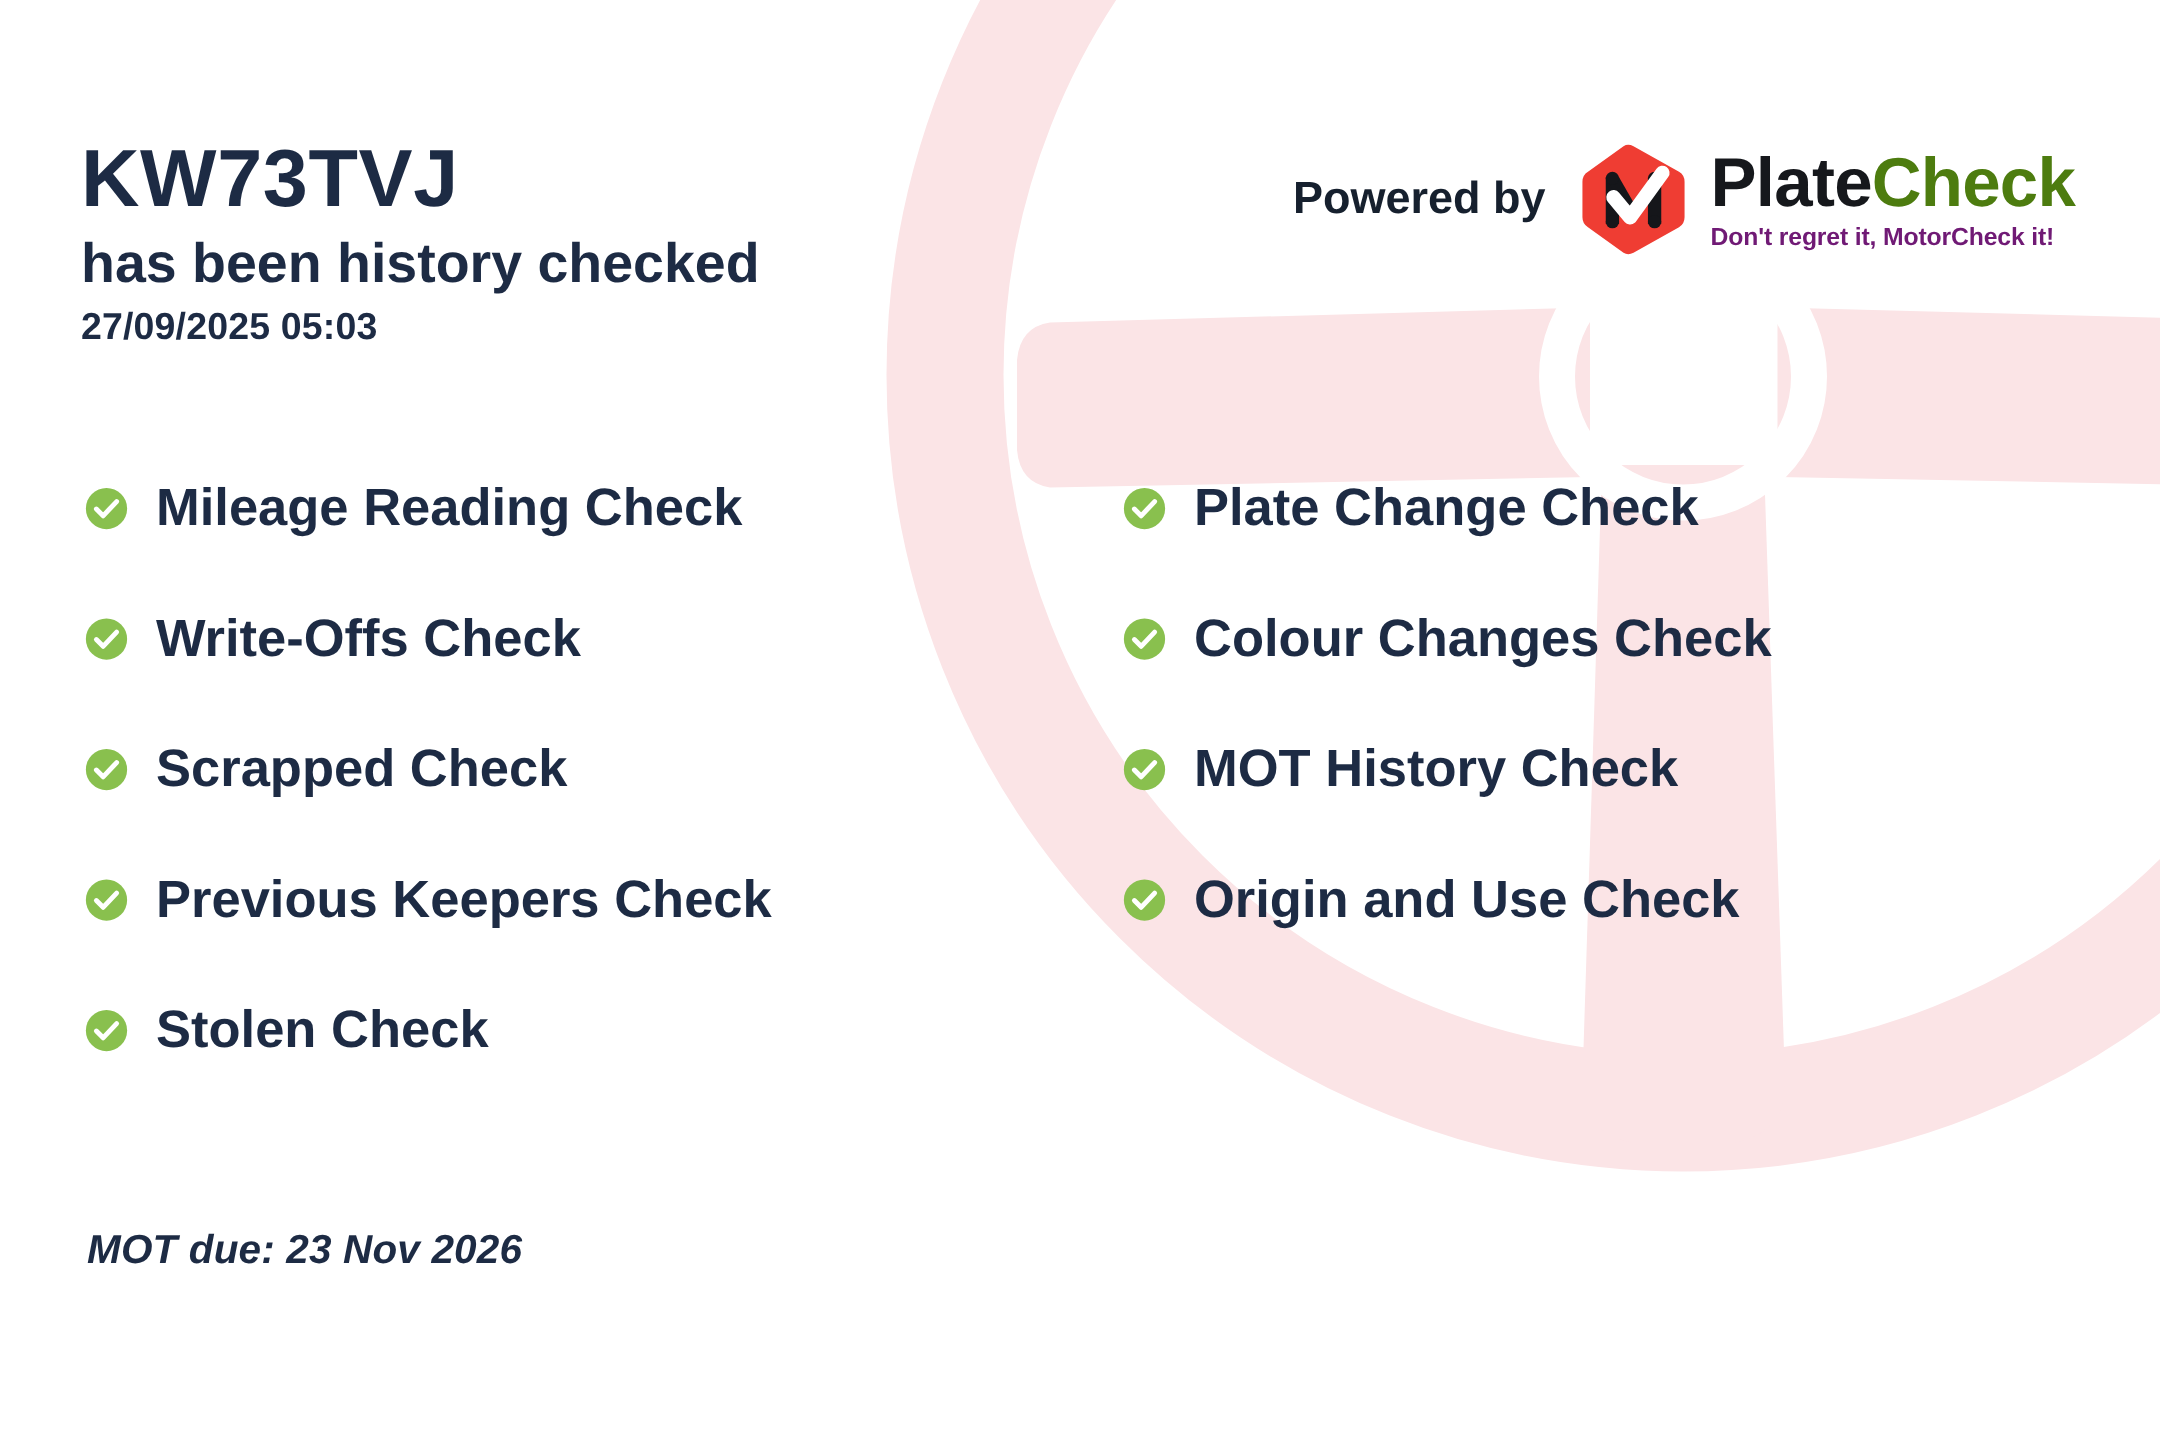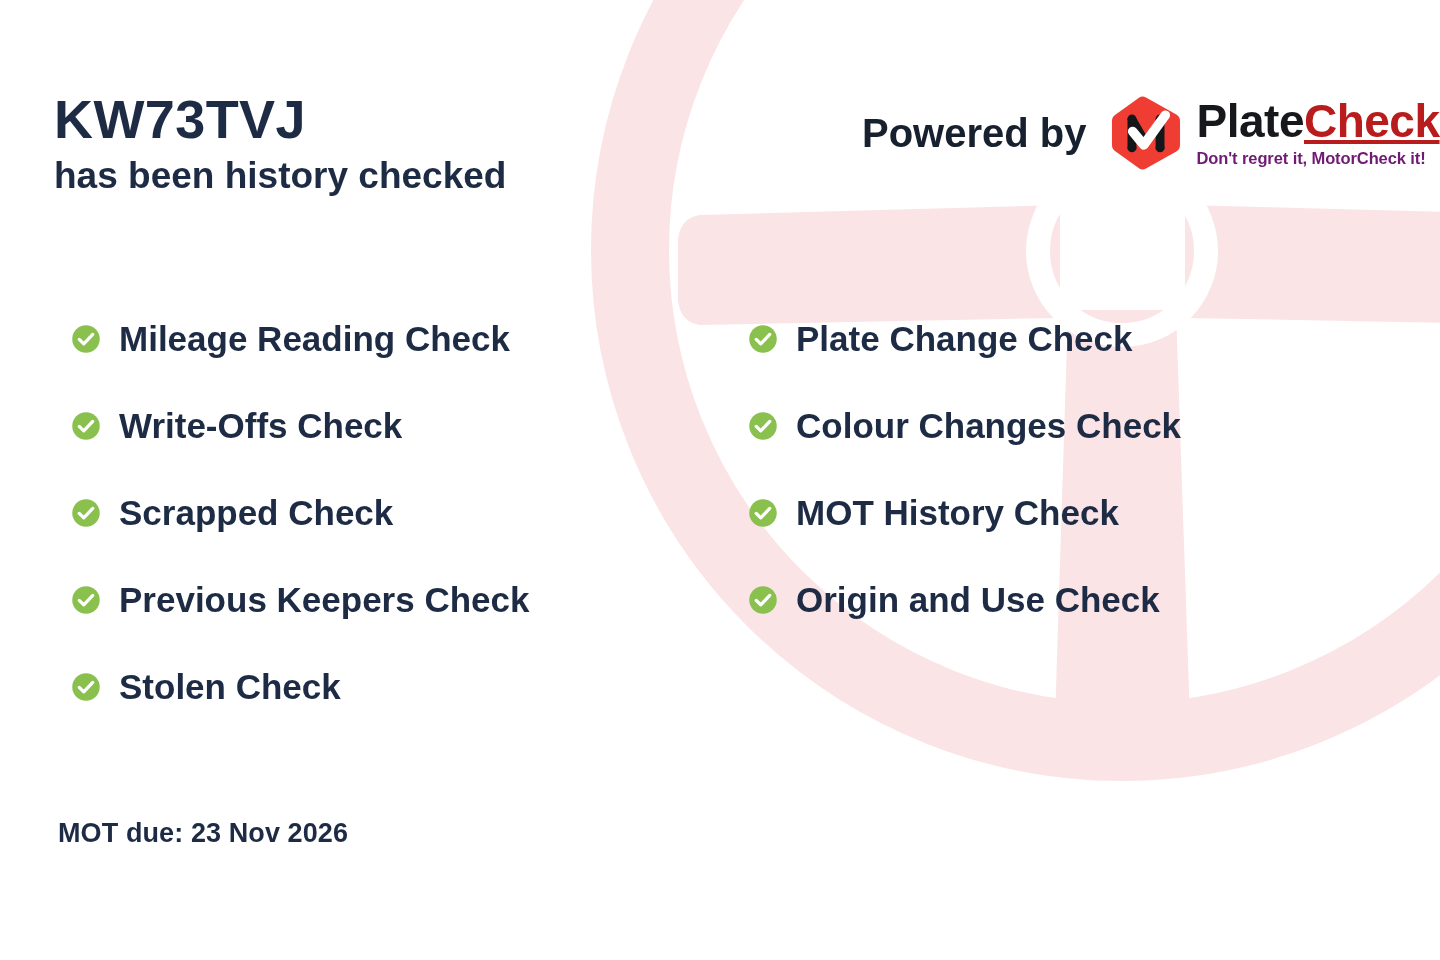--- a/index.html
+++ b/index.html
@@ -72,21 +72,21 @@
   
   #powered-by-block {
     position: absolute;
     left: 862px;
     top: 96px;
     display: flex;
     align-items: center;
     gap: 22px;
   }
   #powered-by-label {
-    font-size: 40px;
+    font-size: 30px;
     font-weight: 700;
     color: #16202e;
     white-space: nowrap;
   }
   #motorcheck-logo {
     display: flex;
     align-items: center;
     gap: 14px;
   }
   #logo-hexagon {
@@ -100,35 +100,35 @@
     justify-content: center;
   }
   #logo-wordmark {
     font-size: 46px;
     font-weight: 700;
     line-height: 1;
     letter-spacing: -0.5px;
     white-space: nowrap;
   }
   #logo-wordmark .word-motor { color: #16181c; }
-  #logo-wordmark .word-check { color: #b91c1c; text-decoration: underline; }
+  #logo-wordmark .word-check { color: #4d7c0f; }
   #logo-tagline {
     font-size: 16.5px;
     font-weight: 700;
     color: #701a75;
     margin-top: 5px;
     letter-spacing: -0.1px;
     white-space: nowrap;
   }
 
   
   .check-column {
     position: absolute;
   }
-  #check-column-left { left: 71px;  top: 295px; }
+  #check-column-left { left: 56px;  top: 295px; }
   #check-column-right { left: 748px; top: 295px; }
 
   .check-row {
     display: flex;
     align-items: center;
     height: 87px;
     gap: 18px;
   }
   .check-icon {
     width: 30px;
@@ -147,20 +147,21 @@
   
   #mot-due {
     position: absolute;
     left: 58px;
     top: 818px;
     font-size: 27px;
     font-weight: 700;
     color: #1d2b44;
     letter-spacing: 0.1px;
     white-space: nowrap;
+    font-style: italic;
   }
 </style>
 </head>
 <body>
 
 <svg id="wheel-watermark" viewBox="0 0 1440 960" xmlns="http://www.w3.org/2000/svg" aria-hidden="true">
   <defs>
     <clipPath id="frameClip">
       <rect x="0" y="0" width="1440" height="960"></rect>
     </clipPath>
@@ -180,20 +181,21 @@
 
     <circle cx="1122" cy="251" r="84" fill="none" stroke="#ffffff" stroke-width="24"></circle>
   </g>
 </svg>
 
 <div id="stage">
 
   <div id="header-block">
     <div id="plate-title">KW73TVJ</div>
     <div id="subtitle">has been history checked</div>
+    <div id="checked-timestamp">27/09/2025 05:03</div>
   </div>
 
   <div id="powered-by-block">
     <span id="powered-by-label">Powered by</span>
 
     <div id="motorcheck-logo">
       <svg id="logo-hexagon" viewBox="0 0 100 100" xmlns="http://www.w3.org/2000/svg" aria-hidden="true">
         <path d="M50 2 L91 25 Q96 28 96 34 L96 66 Q96 72 91 75 L50 98 Q45 100.5 41 98 L9 75 Q4 72 4 66 L4 34 Q4 28 9 25 L41 2 Q45 -0.5 50 2 Z" fill="#ef3d33"></path>
 
         <path d="M25 30 L25 72 L37 72 L37 30 Z" fill="#15161a"></path>

